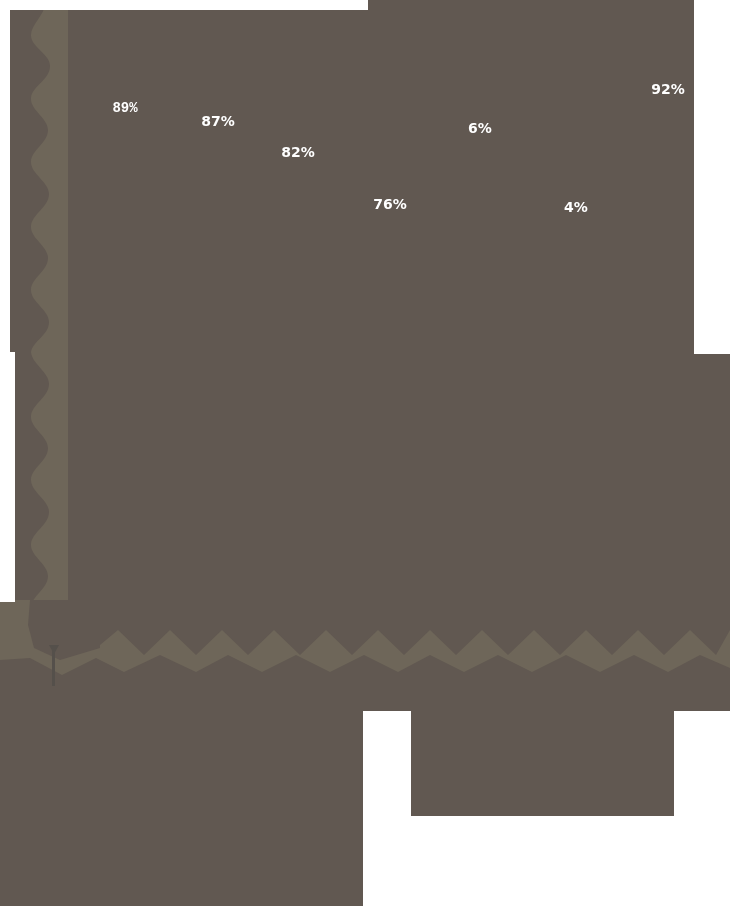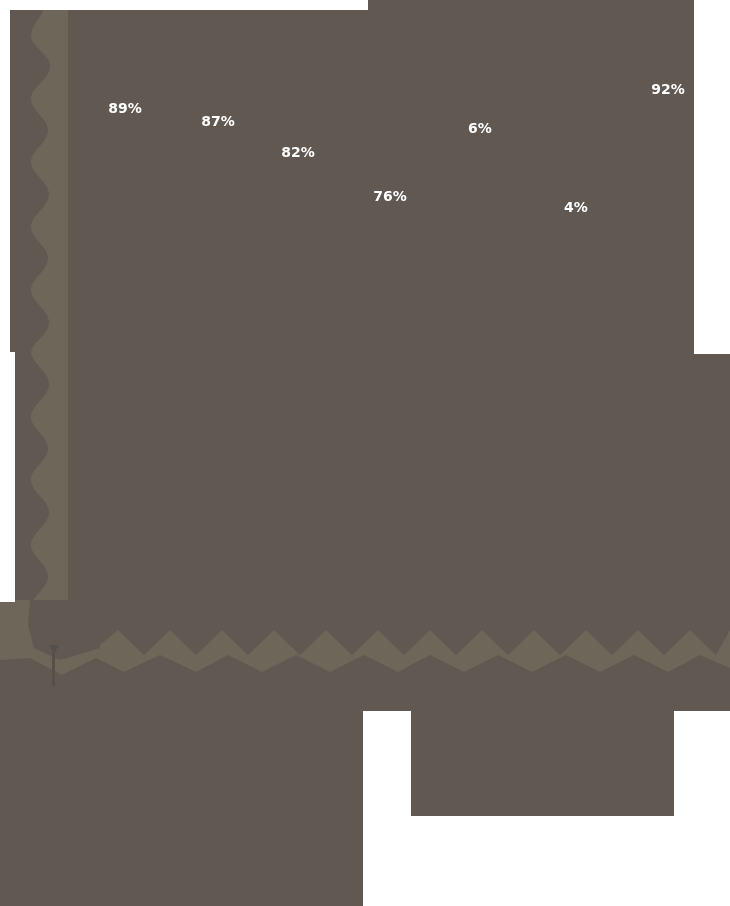--- a/index.html
+++ b/index.html
@@ -198,27 +198,27 @@
     <rect x="363" y="816" width="320" height="95" fill="#ffffff"></rect>
     <rect x="0" y="0" width="10" height="352" fill="#ffffff"></rect>
     <rect x="0" y="352" width="15" height="250" fill="#ffffff"></rect>
     <rect x="694" y="0" width="36" height="354" fill="#ffffff"></rect>
     <rect x="0" y="0" width="368" height="10" fill="#ffffff"></rect>
   </svg>
 
   <div id="axis-tick-head"></div>
   <div id="axis-tick"></div>
 
-  <div class="data-label" style="left:125px; top:108px;">89%</div>
+  <div class="data-label" style="left:125px; top:108px;font-family:Liberation Mono, monospace;">89%</div>
 
   <div class="data-label" style="left:218px; top:121px;">87%</div>
 
   <div class="data-label" style="left:298px; top:152px;text-align:center;">82%</div>
 
-  <div class="data-label" style="left:390px; top:196px;">76%</div>
+  <div class="data-label" style="left:390px; top:204px;">76%</div>
 
   <div class="data-label" style="left:480px; top:128px;">6%</div>
 
   <div class="data-label" style="left:576px; top:207px;">4%</div>
 
   <div class="data-label" style="left:668px; top:89px;">92%</div>
 
 </div>
 
 </body></html>

